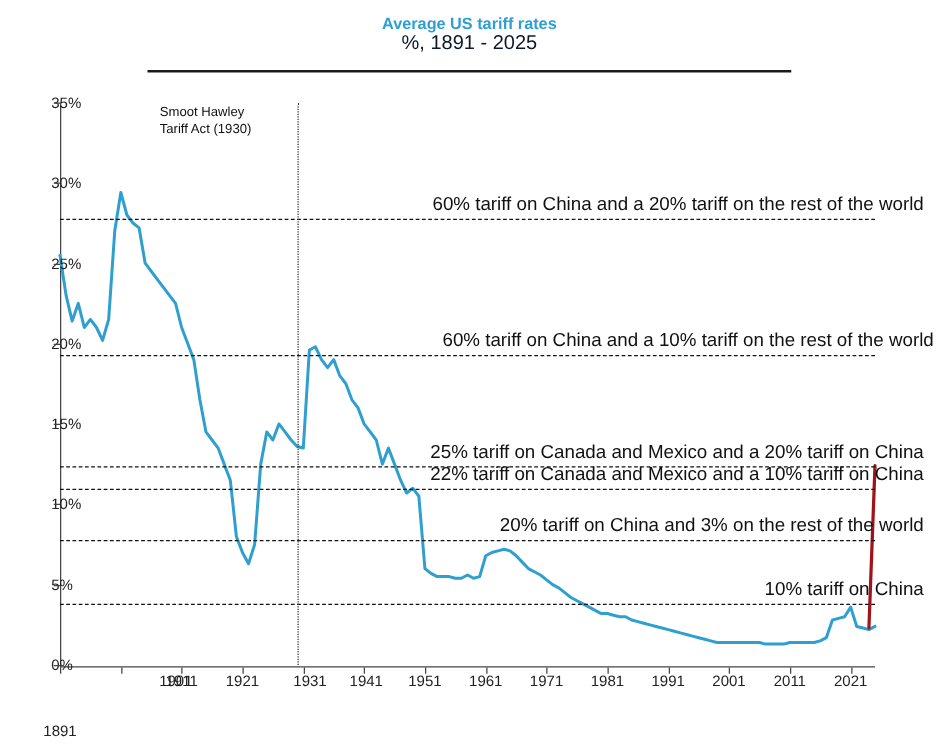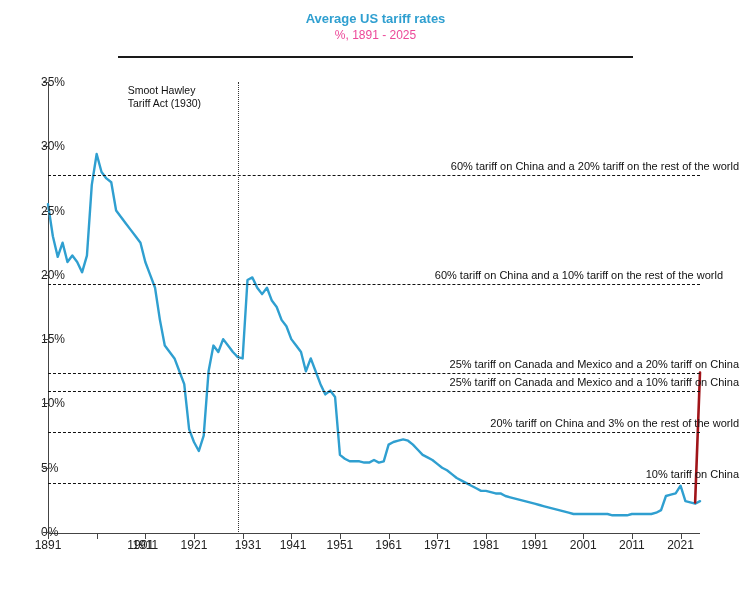--- a/index.html
+++ b/index.html
@@ -27,22 +27,22 @@
     width: 751px;
     text-align: center;
   }
   .chart-title {
     color: #2f9fd0;
     font-size: 13px;
     font-weight: bold;
     line-height: 17px;
   }
   .chart-subtitle {
-    color: #ec4899;
-    font-size: 12px;
+    color: #0f172a;
+    font-size: 16px;
     line-height: 16px;
     text-align: center;
   }
   .top-rule {
     position: absolute;
     left: 118px;
     top: 56px;
     width: 515px;
     height: 2px;
     background: #1a1a1a;
@@ -96,21 +96,21 @@
   }
   .href-line {
     position: absolute;
     left: 0;
     width: 652px;
     height: 0;
     border-top: 1px dashed #111;
   }
   .href-label {
     position: absolute;
-    font-size: 11px;
+    font-size: 15px;
     color: #111;
     white-space: nowrap;
     transform: translateY(-100%);
     padding-bottom: 3px;
   }
   .event-line {
     position: absolute;
     top: 0;
     width: 0;
     height: 450px;
@@ -166,21 +166,21 @@
       <div class="ytick" style="left: 48px; top: 274.857px; position: absolute; transform: translate(-100%, -50%); padding-right: 7px;">20%</div>
       <div style="position: absolute; left: 43px; top: 274.857px; width: 5px; height: 1px; background: rgb(68, 68, 68);"></div>
       <div class="ytick" style="left: 48px; top: 210.571px; position: absolute; transform: translate(-100%, -50%); padding-right: 7px;">25%</div>
       <div style="position: absolute; left: 43px; top: 210.571px; width: 5px; height: 1px; background: rgb(68, 68, 68);"></div>
       <div class="ytick" style="left: 48px; top: 146.286px; position: absolute; transform: translate(-100%, -50%); padding-right: 7px;">30%</div>
       <div style="position: absolute; left: 43px; top: 146.286px; width: 5px; height: 1px; background: rgb(68, 68, 68);"></div>
       <div class="ytick" style="left: 48px; top: 82px; position: absolute; transform: translate(-100%, -50%); padding-right: 7px;">35%</div>
       <div style="position: absolute; left: 43px; top: 82px; width: 5px; height: 1px; background: rgb(68, 68, 68);"></div>
     </div>
   <div id="xlabels">
-      <div class="xtick-label" style="left: 48px;">1891</div>
+      <div class="xtick-label" style="left: 48px; margin-top: 40px;">1891</div>
       <div class="xtick-mark" style="left: 48px;"></div>
       <div class="xtick-label" style="left: 96.6567px; margin-left: 44px;">1901</div>
       <div class="xtick-mark" style="left: 96.6567px;"></div>
       <div class="xtick-label" style="left: 145.313px;">1911</div>
       <div class="xtick-mark" style="left: 145.313px;"></div>
       <div class="xtick-label" style="left: 193.97px;">1921</div>
       <div class="xtick-mark" style="left: 193.97px;"></div>
       <div class="xtick-label" style="left: 248px;">1931</div>
       <div class="xtick-mark" style="left: 242.627px;"></div>
       <div class="xtick-label" style="left: 293px;">1941</div>
@@ -199,25 +199,25 @@
       <div class="xtick-mark" style="left: 583.224px;"></div>
       <div class="xtick-label" style="left: 631.881px;">2011</div>
       <div class="xtick-mark" style="left: 631.881px;"></div>
       <div class="xtick-label" style="left: 680.537px;">2021</div>
       <div class="xtick-mark" style="left: 680.537px;"></div>
     </div>
   <div id="reflines">
       <div class="href-line" style="left: 48px; top: 174.571px; width: 652px;"></div>
       <div class="href-label" style="right: 12px; left: auto; top: 174.571px;">60% tariff on China and a 20% tariff on the rest of the world</div>
       <div class="href-line" style="left: 48px; top: 283.857px; width: 652px;"></div>
-      <div class="href-label" style="right: 28px; left: auto; top: 283.857px;">60% tariff on China and a 10% tariff on the rest of the world</div>
+      <div class="href-label" style="right: 4px; left: auto; top: 283.857px;">60% tariff on China and a 10% tariff on the rest of the world</div>
       <div class="href-line" style="left: 48px; top: 372.571px; width: 652px;"></div>
       <div class="href-label" style="right: 12px; left: auto; top: 372.571px; margin-left: 12px;">25% tariff on Canada and Mexico and a 20% tariff on China</div>
       <div class="href-line" style="left: 48px; top: 390.571px; width: 652px;"></div>
-      <div class="href-label" style="right: 12px; left: auto; top: 390.571px;">25% tariff on Canada and Mexico and a 10% tariff on China</div>
+      <div class="href-label" style="right: 12px; left: auto; top: 390.571px;">22% tariff on Canada and Mexico and a 10% tariff on China</div>
       <div class="href-line" style="left: 48px; top: 431.714px; width: 652px;"></div>
       <div class="href-label" style="right: 12px; left: auto; top: 431.714px;">20% tariff on China and 3% on the rest of the world</div>
       <div class="href-line" style="left: 48px; top: 483.143px; width: 652px;"></div>
       <div class="href-label" style="right: 12px; left: auto; top: 483.143px;">10% tariff on China</div>
     </div>
   <div id="eventlines">
       <div class="event-line" style="left: 237.761px; top: 82px;"></div>
       <div class="event-label" style="left: 127.761px; top: 84px;">Smoot Hawley
 Tariff Act (1930)</div>
     </div>

